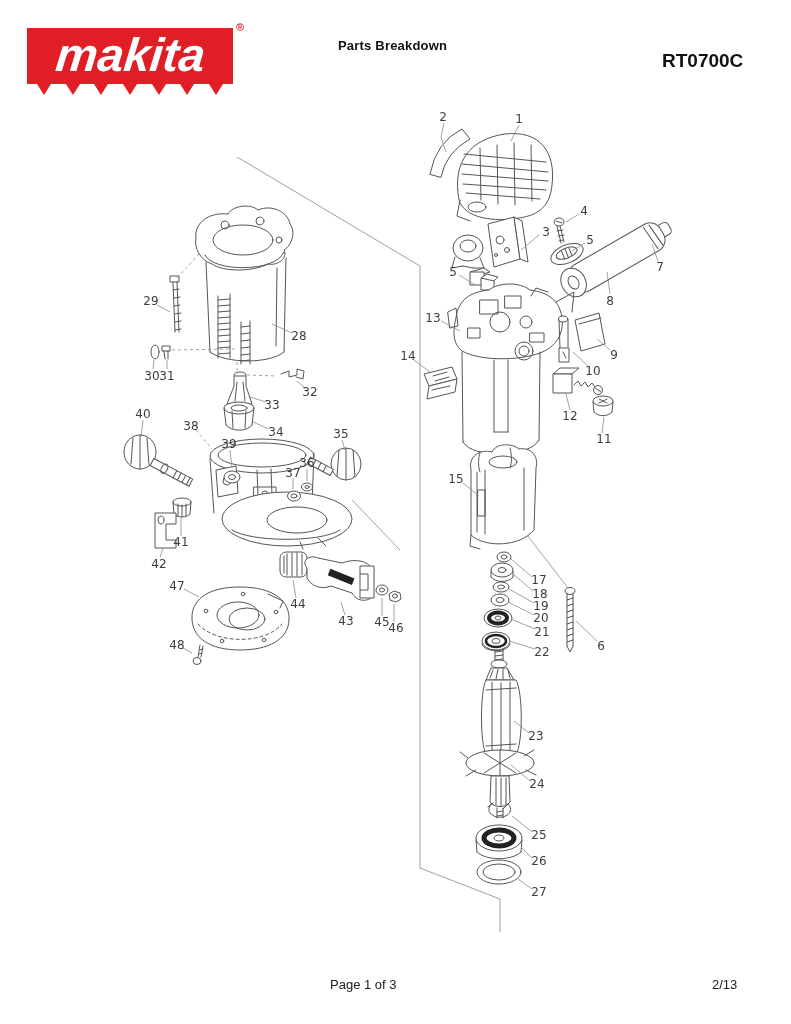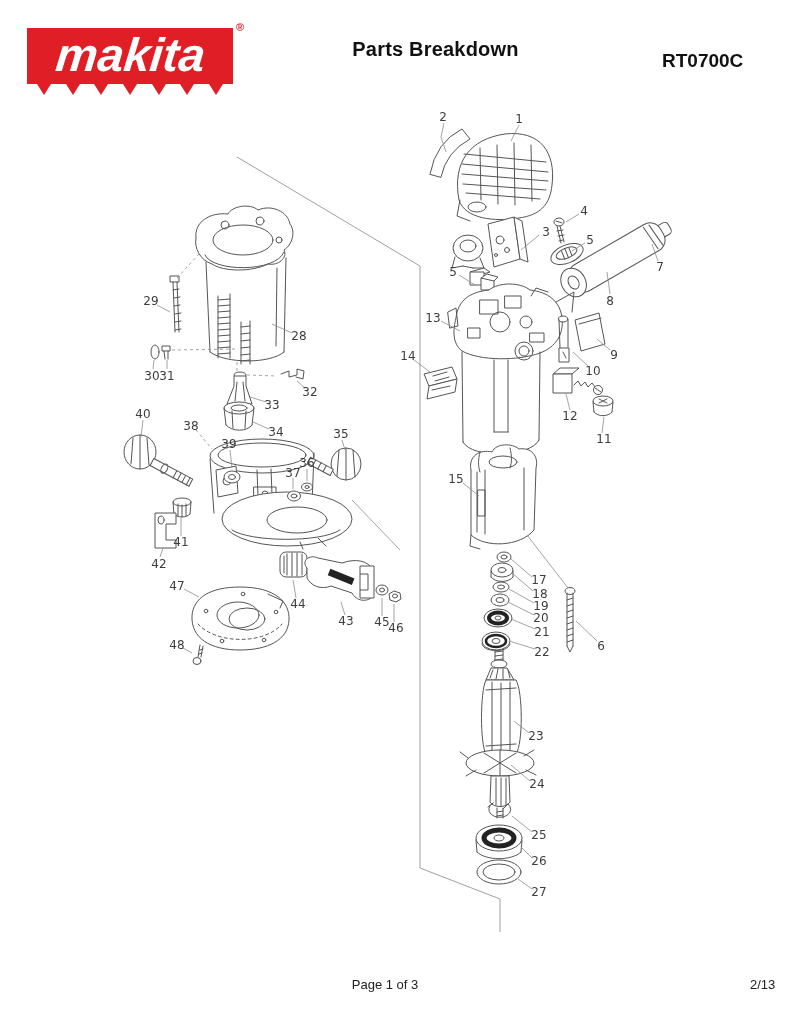--- a/index.html
+++ b/index.html
@@ -16,30 +16,30 @@
   }
   .logo-text {
     color:#fff; font-weight:bold; font-style:italic; line-height:1;
     font-size:47px; letter-spacing:0px; transform:skewX(-6deg) translateY(-2px);
     font-family:"Liberation Sans", sans-serif;
   }
   .logo-reg { position:absolute; right:-7px; top:-3px; color:#e01e25; font-size:11px; font-weight:bold; }
   .logo-teeth { position:absolute; left:10px; right:14px; top:60px; display:flex; justify-content:space-between; }
   .tooth { width:0; height:0; border-left:7px solid transparent; border-right:7px solid transparent; border-top:11px solid #e01e25; }
   .doc-title {
-    position:absolute; left:338px; top:38px; width:195px; text-align:center;
-    font-size:20px; font-weight:bold; color:#111; letter-spacing:0.2px;
+    position:absolute; left:338px; top:38px; width:195px; text-align:left;
+    font-size:13px; font-weight:bold; color:#111; letter-spacing:0.2px;
   }
   .doc-model {
     position:absolute; left:662px; top:38px; width:115px;
     font-size:19px; font-weight:bold; color:#111;margin-top:12px;
   }
   
-  .footer-page { position:absolute; left:330px; top:977px; width:110px; text-align:center; font-size:13px; color:#222; }
-  .footer-sheet { position:absolute; left:750px; top:977px; font-size:13px; color:#222; }
+  .footer-page { position:absolute; left:330px; top:977px; width:110px; font-size:13px; color:#222; }
+  .footer-sheet { position:absolute; left:712px; top:977px; font-size:13px; color:#222; }
   
   svg.diagram { position:absolute; left:0; top:0; }
   .ln   { stroke:#555; stroke-width:1; fill:none; stroke-linecap:round; stroke-linejoin:round; }
   .fw   { stroke:#555; stroke-width:1; fill:#fff; stroke-linejoin:round; }
   .thin { stroke:#777; stroke-width:0.7; fill:none; }
   .dark { stroke:#222; fill:none; }
   .leader { stroke:#8c8c8c; stroke-width:0.8; fill:none; }
   .dash { stroke-dasharray:3 3; }
   .callout { font-family:"DejaVu Sans", sans-serif; font-size:12px; fill:#3d3d3d; }
 </style>

